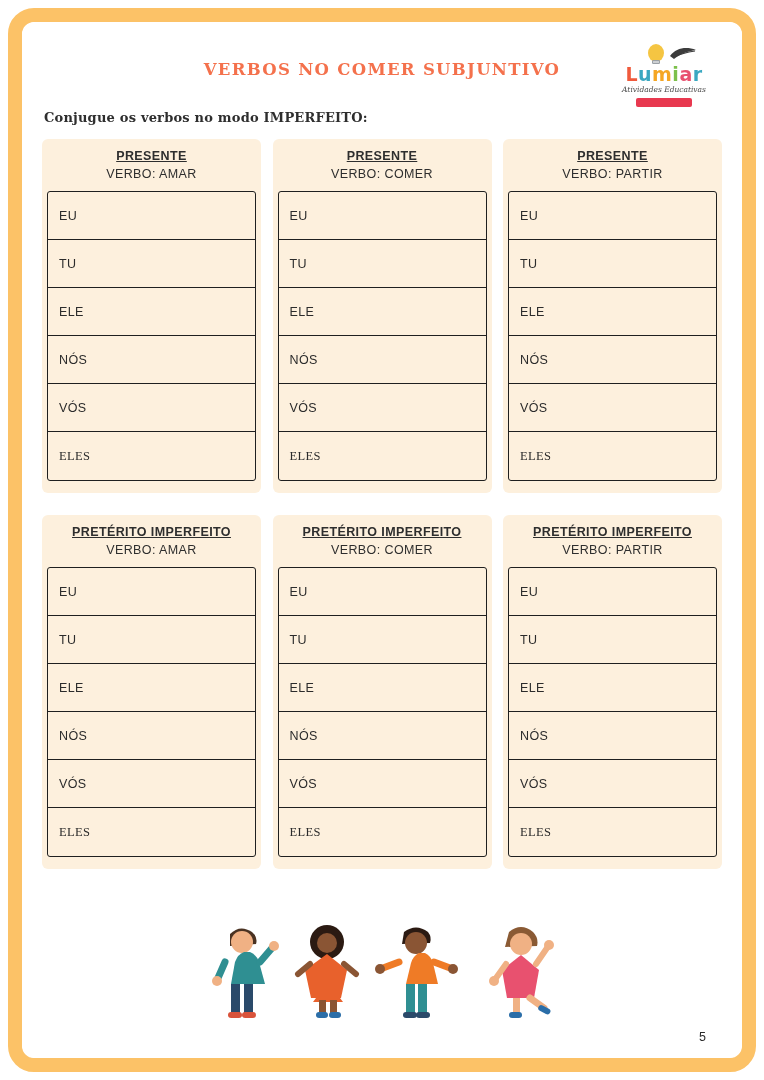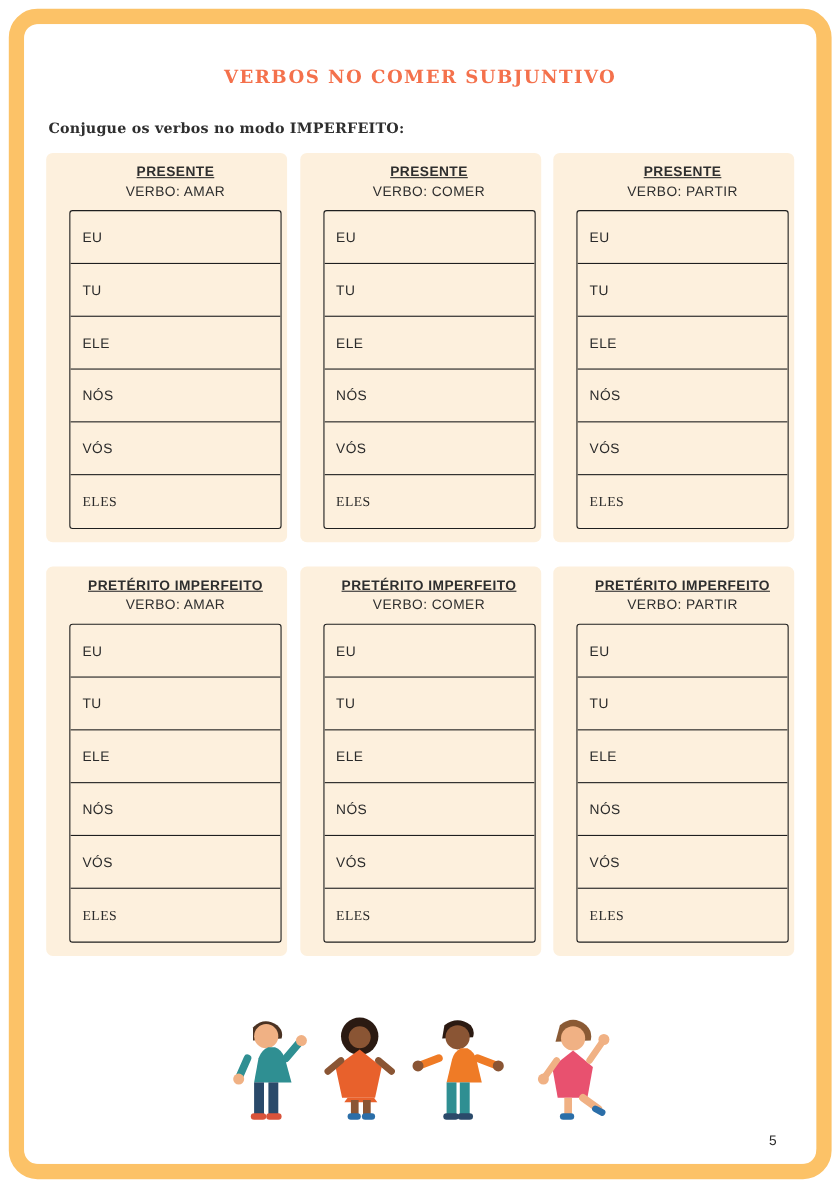--- a/index.html
+++ b/index.html
@@ -128,21 +128,21 @@
   
   .grid {
     display: flex;
     justify-content: space-between;
     margin-bottom: 22px;
   }
   .block {
     width: 219px;
     background: #fdf0dd;
     border-radius: 6px;
-    padding: 10px 0 12px 16px;
+    padding: 10px 0 12px 0;
     box-sizing: border-box;
   }
   .block-tense {
     text-align: center;
     font-family: "Liberation Sans", sans-serif;
     font-size: 12.5px;
     font-weight: bold;
     color: #2e2e2e;
     text-decoration: underline;
     letter-spacing: 0.4px;
@@ -199,20 +199,36 @@
 
 <div class="page">
   <div class="frame-outer"></div>
   <div class="frame-inner"></div>
 
   <div class="content">
 
     <div class="header">
       <div class="doc-title">VERBOS NO COMER SUBJUNTIVO</div>
 
+      <div class="logo">
+        <div class="logo-bulb">
+          <svg width="108" height="24" viewBox="0 0 108 24" xmlns="http://www.w3.org/2000/svg">
+            <ellipse cx="46" cy="11" rx="8" ry="9" fill="#f5c542"></ellipse>
+            <rect x="42" y="18" width="8" height="4" rx="1.2" fill="#9aa0a6"></rect>
+            <path d="M43 20 h6" stroke="#ffffff" stroke-width="1"></path>
+            <path d="M60 14 C66 6, 76 4, 86 8 C78 9, 70 12, 64 17 Z" fill="#3c3c3c"></path>
+            <path d="M64 15 C70 12, 78 10, 85 9" stroke="#3c3c3c" stroke-width="1.2" fill="none"></path>
+          </svg>
+        </div>
+        <div class="logo-word">
+          <span>L</span><span>u</span><span>m</span><span>i</span><span>a</span><span>r</span>
+        </div>
+        <div class="logo-sub">Atividades Educativas</div>
+        <div class="logo-ribbon"></div>
+      </div>
     </div>
 
     <div class="instruction">Conjugue os verbos no modo IMPERFEITO:</div>
 
     <div class="grid">
 
       <div class="block">
         <div class="block-tense">PRESENTE</div>
         <div class="block-verb">VERBO: AMAR</div>
         <div class="rows">

